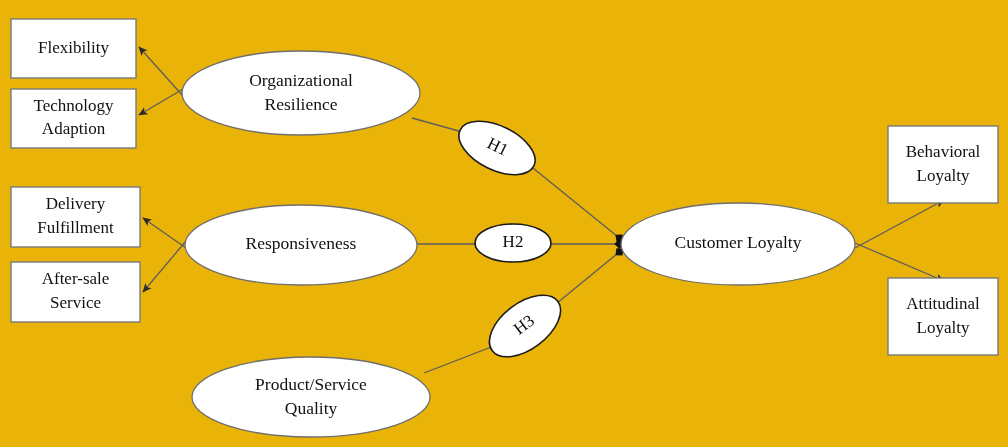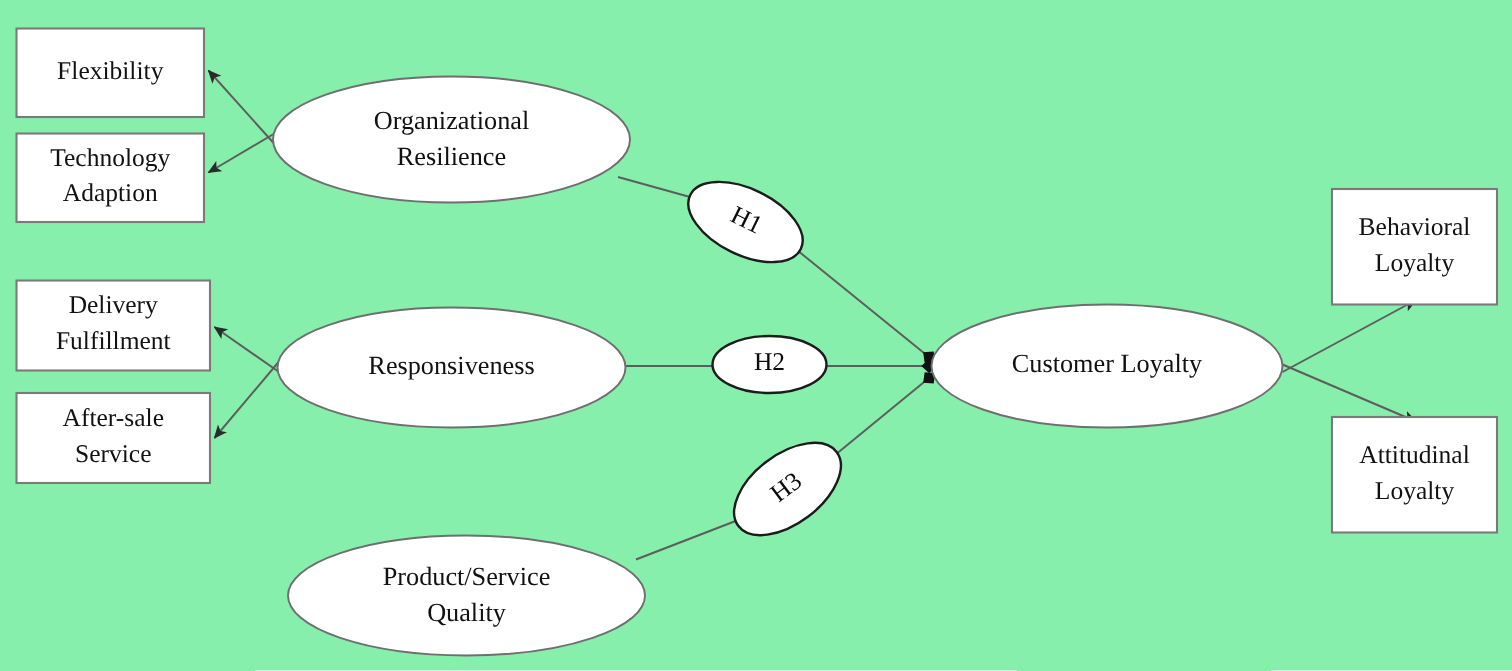--- a/index.html
+++ b/index.html
@@ -7,21 +7,21 @@
     padding: 0;
     background: #ffffff;
   }
   body {
     font-family: "Liberation Serif", "DejaVu Serif", serif;
   }
   #diagram-root {
     position: relative;
     width: 1008px;
     height: 447px;
-    background: #86efac;
+    background: #eab308;
     overflow: hidden;
   }
   #diagram-svg {
     position: absolute;
     left: 0;
     top: 0;
     width: 1008px;
     height: 447px;
   }
   .node-box {

